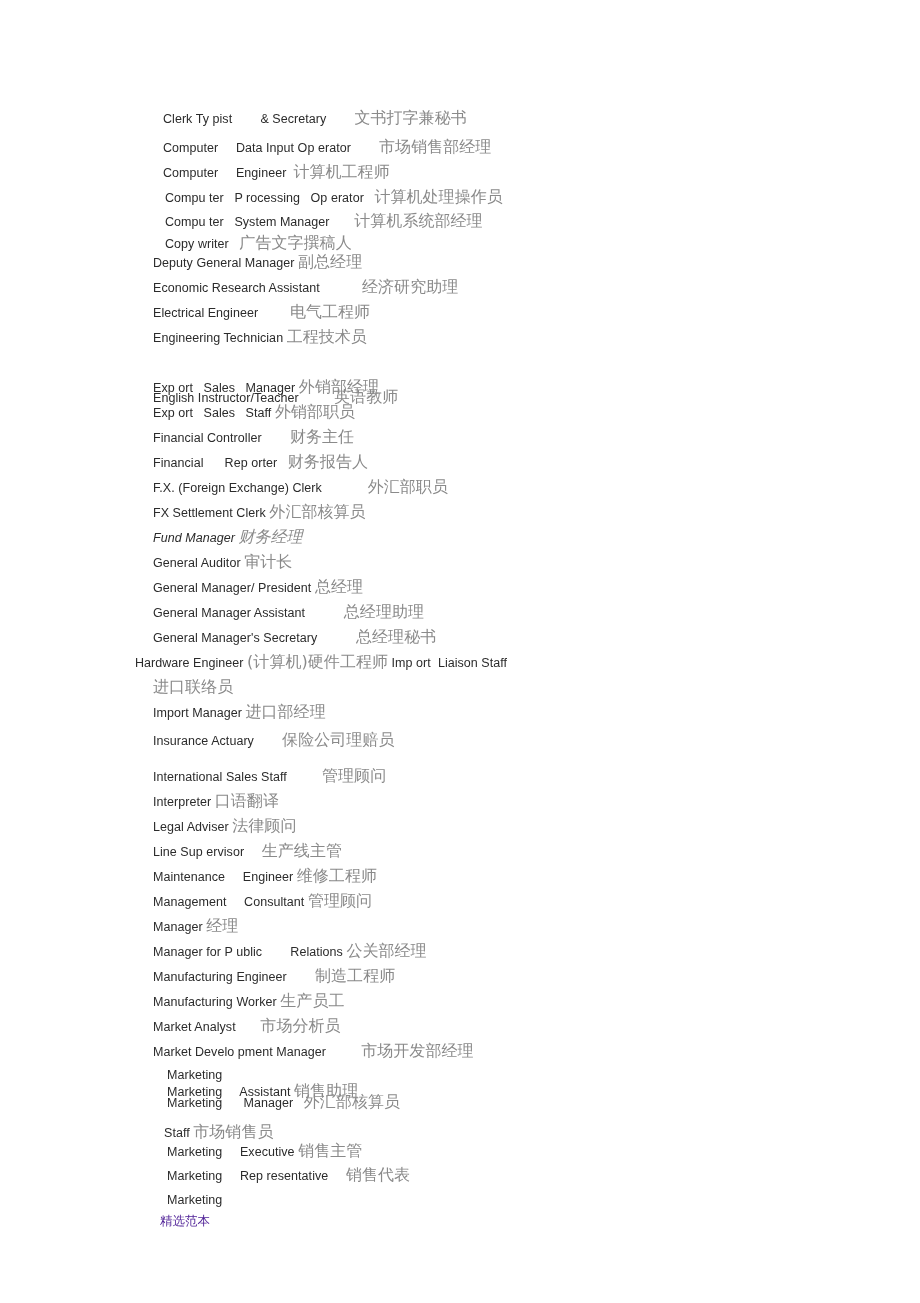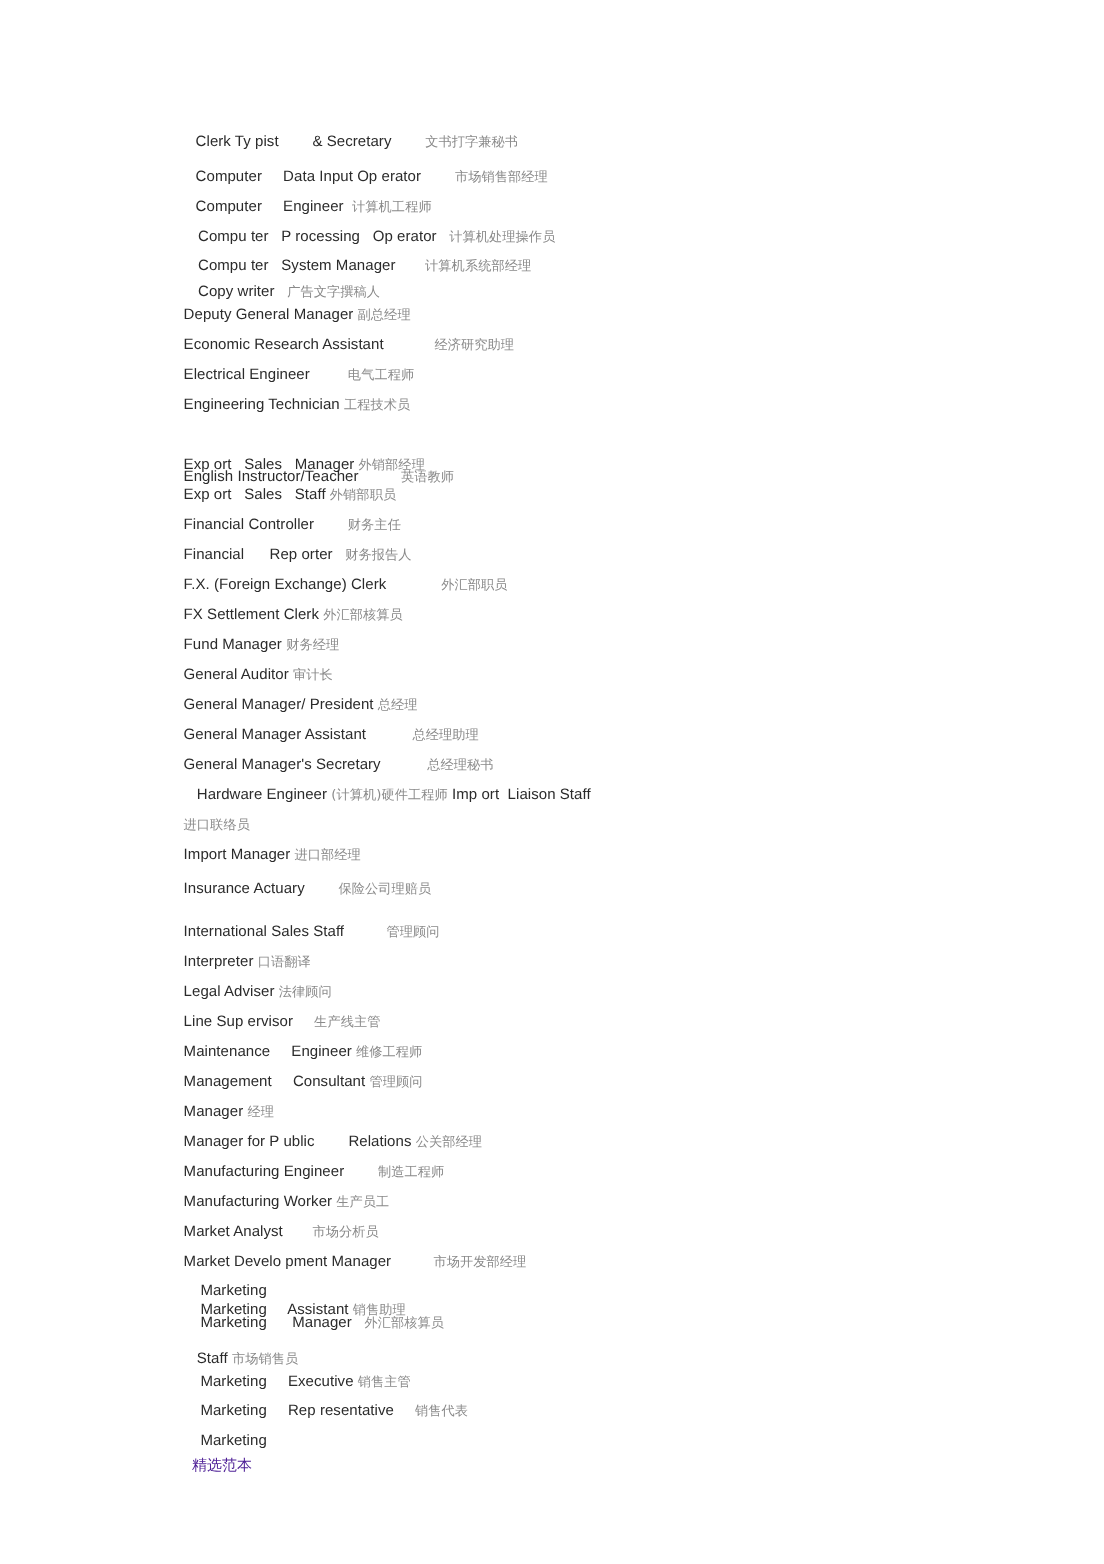--- a/index.html
+++ b/index.html
@@ -24,21 +24,21 @@
     letter-spacing: 0.05px;
   }
   
   .en {
     color: #2b2b2b;
   }
   
   .cn {
     color: #8a8a8a;
     font-family: "DejaVu Sans", "Liberation Sans", sans-serif;
-    font-size: 11px;
+    font-size: 16px;
   }
   .footer {
     position: absolute;
     white-space: pre;
     color: #4c1d95;
     font-family: "DejaVu Sans", sans-serif;
     font-size: 12.5px;
     margin-left: 20px;
   }
 </style>
@@ -57,26 +57,26 @@
       <div class="line" style="left: 153px; top: 280px;"><span class="en">Economic Research Assistant</span><span class="en">            </span><span class="cn">经济研究助理</span></div>
       <div class="line" style="left: 153px; top: 305px;"><span class="en">Electrical Engineer</span><span class="en">         </span><span class="cn">电气工程师</span></div>
       <div class="line" style="left: 153px; top: 330px;"><span class="en">Engineering Technician</span><span class="en"> </span><span class="cn">工程技术员</span></div>
       <div class="line" style="left: 153px; top: 346px; margin-top: 44px;"><span class="en">English Instructor/Teacher</span><span class="en">          </span><span class="cn">英语教师</span></div>
       <div class="line" style="left: 153px; top: 380px;"><span class="en">Exp ort   Sales   Manager</span><span class="en"> </span><span class="cn">外销部经理</span></div>
       <div class="line" style="left: 153px; top: 405px;"><span class="en">Exp ort   Sales   Staff</span><span class="en"> </span><span class="cn">外销部职员</span></div>
       <div class="line" style="left: 153px; top: 430px;"><span class="en">Financial Controller</span><span class="en">        </span><span class="cn">财务主任</span></div>
       <div class="line" style="left: 153px; top: 455px;"><span class="en">Financial      Rep orter</span><span class="en">   </span><span class="cn">财务报告人</span></div>
       <div class="line" style="left: 153px; top: 480px;"><span class="en">F.X. (Foreign Exchange) Clerk</span><span class="en">             </span><span class="cn">外汇部职员</span></div>
       <div class="line" style="left: 153px; top: 505px;"><span class="en">FX Settlement Clerk</span><span class="en"> </span><span class="cn">外汇部核算员</span></div>
-      <div class="line" style="left: 153px; top: 530px;"><span class="en">Fund Manager</span><span class="en"> </span><span class="cn">财务经理</span></div>
+      <div class="line" style="left: 153px; top: 530px; font-style: italic;"><span class="en">Fund Manager</span><span class="en"> </span><span class="cn">财务经理</span></div>
       <div class="line" style="left: 153px; top: 555px;"><span class="en">General Auditor</span><span class="en"> </span><span class="cn">审计长</span></div>
       <div class="line" style="left: 153px; top: 580px; text-align: right;"><span class="en">General Manager/ President</span><span class="en"> </span><span class="cn">总经理</span></div>
       <div class="line" style="left: 153px; top: 605px;"><span class="en">General Manager Assistant</span><span class="en">           </span><span class="cn">总经理助理</span></div>
       <div class="line" style="left: 153px; top: 630px;"><span class="en">General Manager's Secretary</span><span class="en">           </span><span class="cn">总经理秘书</span></div>
-      <div class="line" style="left: 164px; top: 655px;"><span class="en">Hardware Engineer </span><span class="cn">(计算机)硬件工程师</span><span class="en"> Imp ort  Liaison Staff</span></div>
+      <div class="line" style="left: 135px; top: 655px;"><span class="en">Hardware Engineer </span><span class="cn">(计算机)硬件工程师</span><span class="en"> Imp ort  Liaison Staff</span></div>
       <div class="line" style="left: 153px; top: 680px;"><span class="cn">进口联络员</span></div>
       <div class="line" style="left: 153px; top: 705px;"><span class="en">Import Manager</span><span class="en"> </span><span class="cn">进口部经理</span></div>
       <div class="line" style="left: 153px; top: 733px;"><span class="en">Insurance Actuary</span><span class="en">        </span><span class="cn">保险公司理赔员</span></div>
       <div class="line" style="left: 153px; top: 769px;"><span class="en">International Sales Staff</span><span class="en">          </span><span class="cn">管理顾问</span></div>
       <div class="line" style="left: 153px; top: 794px;"><span class="en">Interpreter</span><span class="en"> </span><span class="cn">口语翻译</span></div>
       <div class="line" style="left: 153px; top: 819px;"><span class="en">Legal Adviser</span><span class="en"> </span><span class="cn">法律顾问</span></div>
       <div class="line" style="left: 153px; top: 844px;"><span class="en">Line Sup ervisor</span><span class="en">     </span><span class="cn">生产线主管</span></div>
       <div class="line" style="left: 153px; top: 869px;"><span class="en">Maintenance</span><span class="en">     </span><span class="en">Engineer</span><span class="en"> </span><span class="cn">维修工程师</span></div>
       <div class="line" style="left: 153px; top: 894px;"><span class="en">Management</span><span class="en">     </span><span class="en">Consultant</span><span class="en"> </span><span class="cn">管理顾问</span></div>
       <div class="line" style="left: 153px; top: 919px;"><span class="en">Manager</span><span class="en"> </span><span class="cn">经理</span></div>

